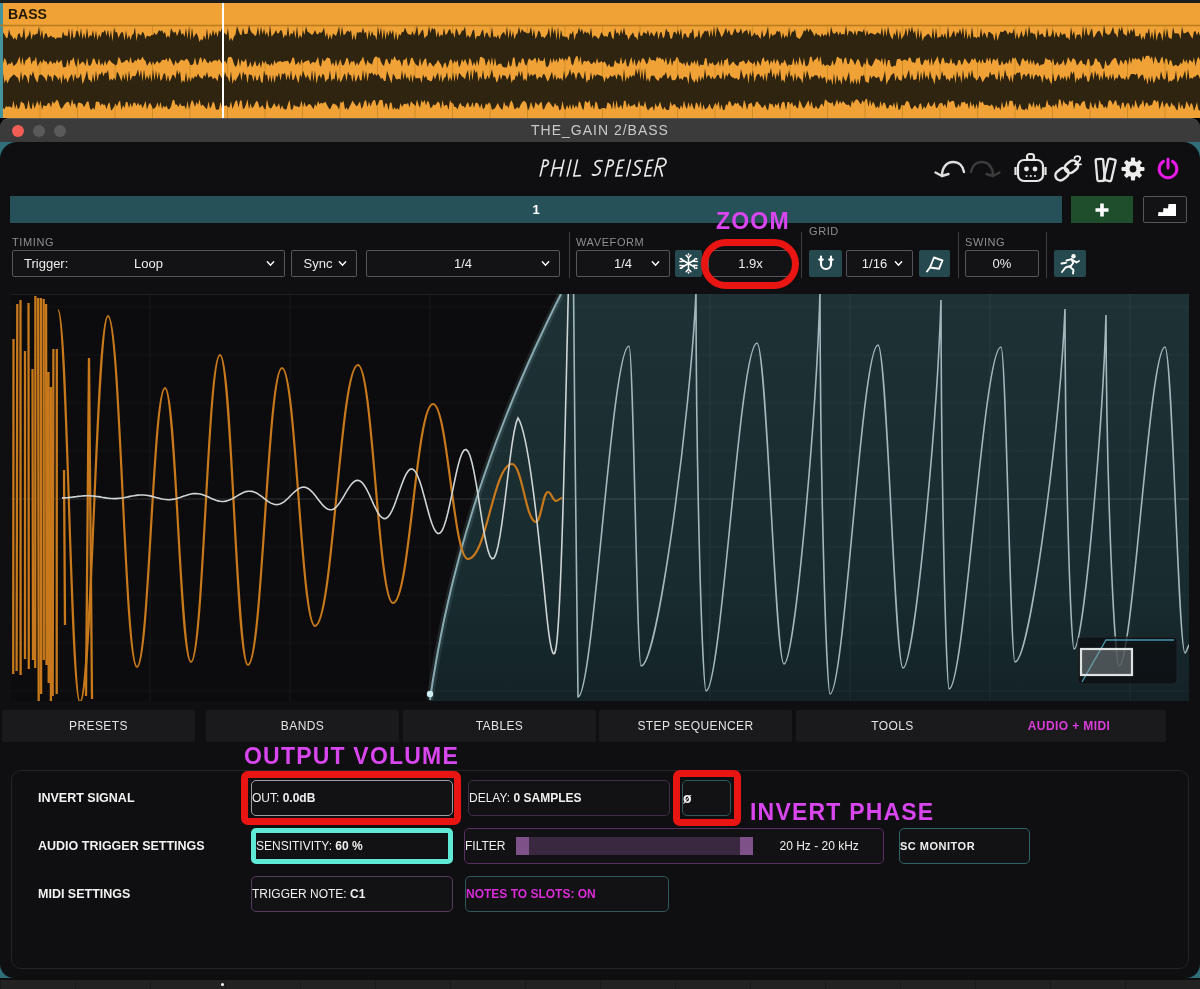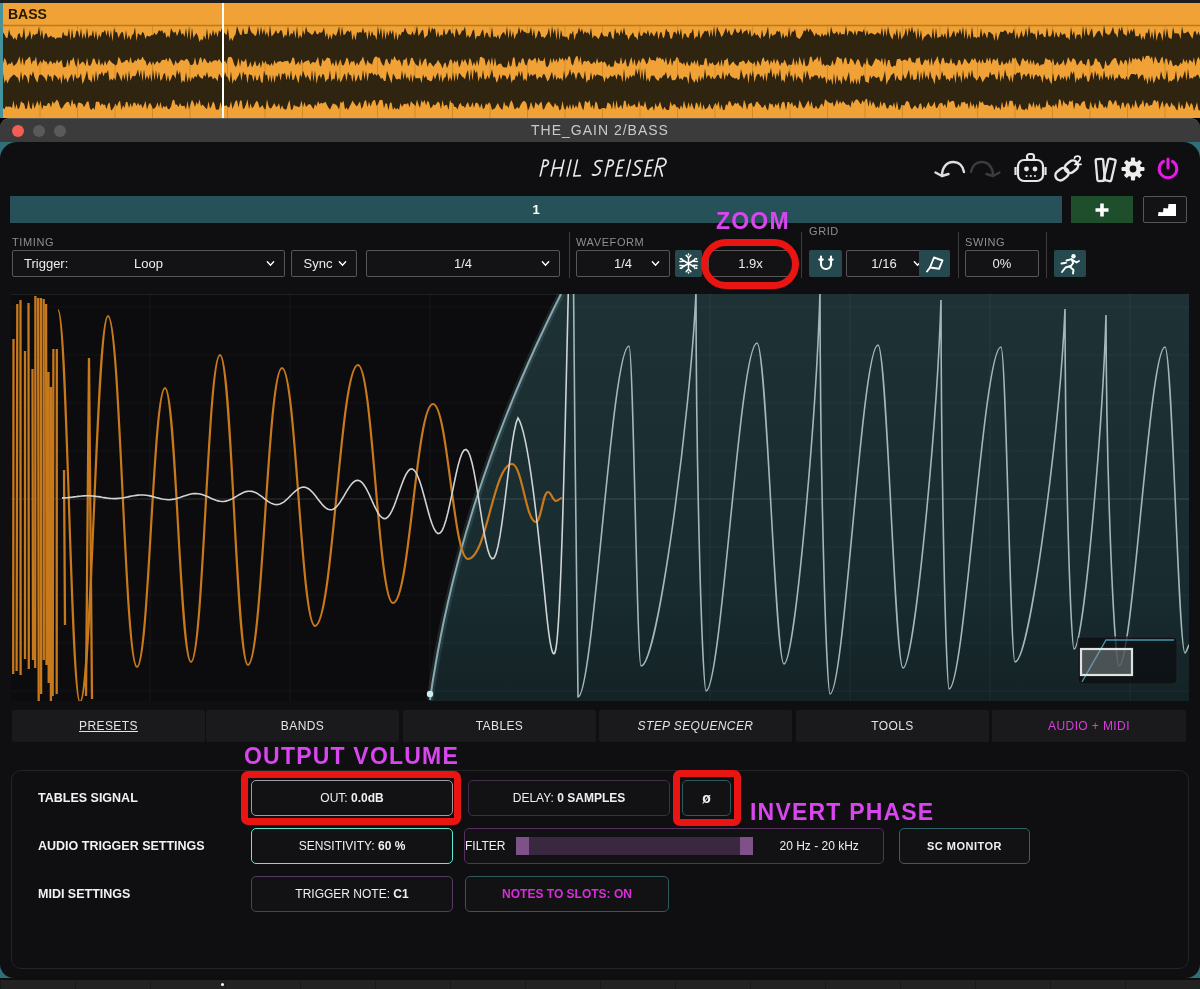--- a/index.html
+++ b/index.html
@@ -15,21 +15,21 @@
 .glabel{position:absolute;color:#8f8f8f;font-size:11px;letter-spacing:0.6px}
 .ctl{position:absolute;top:250px;height:27px;background:#131315;border:1px solid #55555a;border-radius:2px;color:#ececec;font-size:13px;display:flex;align-items:center;justify-content:center}
 .tealbtn{position:absolute;top:250px;height:27px;background:#26494f;border-radius:2px;display:flex;align-items:center;justify-content:center}
 .chev{position:absolute;right:9px;top:8px;width:9px;height:9px}
 .vsep{position:absolute;top:232px;height:46px;width:1px;background:#3c3c3e}
 
 .tab{position:absolute;top:710px;height:32px;background:#1a1a1c;border-radius:2px;color:#e3e3e3;font-size:12px;letter-spacing:0.4px;display:flex;align-items:center;justify-content:center}
 
 #bpanel{top:770px;left:11px;width:1178px;height:199px;border:1px solid #242427;border-radius:10px}
 .rowlab{position:absolute;left:38px;color:#f2f2f2;font-size:12.5px;font-weight:700}
-.pillbtn{position:absolute;height:36px;border-radius:5px;background:#121214;color:#efefef;font-size:12px;display:flex;align-items:center;justify-content:center;letter-spacing:0px}
+.pillbtn{position:absolute;height:36px;border-radius:5px;background:#121214;color:#efefef;font-size:12px;display:flex;align-items:center;letter-spacing:0px}
 
 .ann{position:absolute;border:7px solid #e81512;z-index:30}
 .anntxt{position:absolute;color:#d946ef;font-weight:700;font-size:23px;letter-spacing:1.2px;z-index:30;white-space:nowrap}
 </style></head>
 <body>
 <div id="stage">
 
 <svg class="abs" style="top:0;left:0" width="1200" height="118" viewBox="0 0 1200 118">
 <rect x="0" y="0" width="1200" height="3" fill="#1d1d1d"></rect>
 <rect x="0" y="3" width="1200" height="115" fill="#f0a236"></rect>
@@ -234,21 +234,21 @@
 
 <div class="tealbtn" style="left:809px;width:33px">
  <svg width="24" height="24" viewBox="0 0 24 24">
         <g stroke="#fff" stroke-width="2.1" fill="none" stroke-linecap="round">
   <path d="M7,4.5 L7,12 A5,5 0 0 0 17,12 L17,4.5"></path>
   <line x1="5.3" y1="7.6" x2="8.8" y2="7.6"></line>
           <line x1="15.2" y1="7.6" x2="18.7" y2="7.6"></line>
  </g>
       </svg>
 </div>
-<div class="ctl" style="left:846px;width:86px">
+<div class="ctl" style="left:846px;width:67px">
       <span style="margin-right:10px">1/16</span>
       <svg class="chev" viewBox="0 0 10 10">
         <path d="M1.5,3 L5,6.8 L8.5,3" stroke="#fff" stroke-width="1.6" fill="none" stroke-linecap="round"></path>
       </svg>
     </div>
 <div class="tealbtn" style="left:919px;width:31px">
  <svg width="24" height="24" viewBox="0 0 24 24">
         <g stroke="#fff" stroke-width="1.9" fill="none" stroke-linejoin="round" stroke-linecap="round">
   <path d="M7,15.5 L11,5.5 L19.5,8.5 L16,16.8 Z"></path>
   <line x1="7" y1="15.5" x2="4" y2="19.5"></line>
@@ -306,37 +306,37 @@
 <path d="M58,310 C67.24,310 70.76,702 80,702 C91.76,702 96.24,316 108,316 C120.18,316 124.82,667 137,667 C148.76,667 153.24,388 165,388 C175.92,388 180.08,662 191,662 C203.18,662 207.82,355 220,355 C231.76,355 236.24,665 248,665 C262.28,665 267.72,368 282,368 C295.86,368 301.14,626 315,626 C333.06,626 339.94,365 358,365 C372.7,365 378.3,603 393,603 C409.8,603 416.2,404 433,404 C447.7,404 453.3,559 468,559 C486.48,559 493.52,464 512,464 C522.08,464 525.92,522 536,522 C541.04,522 542.96,492 548,492 C551.36,492 552.64,501 556,501 C558.52,501 559.48,498 562,498" stroke="#c8791c" stroke-width="2.2" fill="none"></path>
 <path d="M62,497.92 L64.0,497.9 L66.0,497.7 L68.0,497.6 L70.0,497.4 L72.0,497.2 L74.0,496.9 L76.0,496.7 L78.0,496.4 L80.0,496.2 L82.0,496.0 L84.0,495.9 L86.0,495.8 L88.0,495.8 L90.0,495.8 L92.0,496.0 L94.0,496.1 L96.0,496.4 L98.0,496.6 L100.0,496.9 L102.0,497.3 L104.0,497.6 L106.0,497.9 L108.0,498.2 L110.0,498.4 L112.0,498.5 L114.0,498.6 L116.0,498.6 L118.0,498.4 L120.0,498.3 L122.0,498.0 L124.0,497.7 L126.0,497.3 L128.0,496.9 L130.0,496.4 L132.0,496.0 L134.0,495.7 L136.0,495.4 L138.0,495.1 L140.0,495.0 L142.0,495.0 L144.0,495.0 L146.0,495.2 L148.0,495.5 L150.0,495.9 L152.0,496.4 L154.0,496.9 L156.0,497.5 L158.0,498.0 L160.0,498.5 L162.0,499.0 L164.0,499.3 L166.0,499.5 L168.0,499.7 L170.0,499.6 L172.0,499.4 L174.0,499.1 L176.0,498.7 L178.0,498.1 L180.0,497.5 L182.0,496.8 L184.0,496.1 L186.0,495.4 L188.0,494.7 L190.0,494.2 L192.0,493.8 L194.0,493.6 L196.0,493.5 L198.0,493.7 L200.0,494.0 L202.0,494.5 L204.0,495.2 L206.0,496.0 L208.0,496.8 L210.0,497.8 L212.0,498.7 L214.0,499.5 L216.0,500.3 L218.0,500.9 L220.0,501.3 L222.0,501.5 L224.0,501.4 L226.0,501.1 L228.0,500.6 L230.0,499.8 L232.0,498.9 L234.0,497.8 L236.0,496.6 L238.0,495.4 L240.0,494.2 L242.0,493.2 L244.0,492.3 L246.0,491.6 L248.0,491.2 L250.0,491.2 L252.0,491.4 L254.0,491.9 L256.0,492.8 L258.0,493.9 L260.0,495.3 L262.0,496.7 L264.0,498.3 L266.0,499.8 L268.0,501.3 L270.0,502.6 L272.0,503.6 L274.0,504.3 L276.0,504.6 L278.0,504.5 L280.0,504.0 L282.0,503.1 L284.0,501.8 L286.0,500.2 L288.0,498.3 L290.0,496.3 L292.0,494.3 L294.0,492.3 L296.0,490.6 L298.0,489.1 L300.0,487.9 L302.0,487.3 L304.0,487.1 L306.0,487.5 L308.0,488.5 L310.0,489.9 L312.0,491.8 L314.0,494.0 L316.0,496.6 L318.0,499.2 L320.0,501.8 L322.0,504.3 L324.0,506.4 L326.0,508.1 L328.0,509.3 L330.0,509.8 L332.0,509.7 L334.0,508.8 L336.0,507.2 L338.0,505.1 L340.0,502.4 L342.0,499.2 L344.0,495.9 L346.0,492.4 L348.0,489.1 L350.0,486.1 L352.0,483.6 L354.0,481.7 L356.0,480.6 L358.0,480.3 L360.0,481.0 L362.0,482.6 L364.0,485.0 L366.0,488.2 L368.0,492.0 L370.0,496.2 L372.0,500.7 L374.0,505.1 L376.0,509.2 L378.0,512.9 L380.0,515.8 L382.0,517.7 L384.0,518.6 L386.0,518.4 L388.0,516.9 L390.0,514.3 L392.0,510.6 L394.0,506.1 L396.0,500.8 L398.0,495.1 L400.0,489.3 L402.0,483.7 L404.0,478.6 L406.0,474.3 L408.0,471.2 L410.0,469.3 L412.0,468.8 L414.0,470.0 L416.0,472.6 L418.0,476.7 L420.0,482.1 L422.0,488.6 L424.0,495.7 L426.0,503.2 L428.0,510.7 L430.0,517.7 L432.0,523.8 L434.0,528.7 L436.0,532.0 L438.0,533.6 L440.0,533.1 L442.0,530.7 L444.0,526.2 L446.0,520.0 L448.0,512.3 L450.0,503.4 L452.0,493.8 L454.0,484.0 L456.0,474.5 L458.0,465.9 L460.0,458.7 L462.0,453.3 L464.0,450.2 L466.0,449.4 L468.0,451.3 L470.0,455.8 L472.0,462.8 L474.0,471.9 L476.0,482.8 L478.0,494.8 L480.0,507.5 L482.0,520.1 L484.0,532.0 L486.0,542.3 L488.0,550.6 L490.0,556.2 L492.0,558.8 L494.0,558.0 L496.0,553.9 L498.0,546.4 L500.0,535.9 L502.0,522.8 L504.0,507.8 L506.0,491.6 L508.0,475.1 L510.0,459.1 L512.0,444.5 L514.0,432.4 L516.0,423.3 L518.0,417.9 C530,435 541,560 547,618 C551,655 554,660 556,648 C561,620 565,440 568.5,283" stroke="#cfd4d4" stroke-width="1.6" fill="none"></path>
 <path d="M572.5,280 L573.5,282 C574.5,420 576.5,580 578,697 C593.3,697.0 611.7,346.0 629,346 C633.3,346.0 637.0,666.0 641,666 C657.5,666.0 690.5,415.4 696,292 C696.2,491.5 702.7,691.0 706,691 C721.3,691.0 739.7,343.0 757,343 C766.7,343.0 775.1,664.0 784,664 C794.8,664.0 816.4,414.8 820,292 C820.2,493.0 826.7,694.0 830,694 C844.4,694.0 861.7,345.0 878,345 C887.0,345.0 894.8,668.0 903,668 C914.4,668.0 937.2,421.4 941,300 C941.2,494.5 946.4,689.0 949,689 C964.6,689.0 983.3,347.0 1001,347 C1006.0,347.0 1010.4,662.0 1015,662 C1030.0,662.0 1060.0,425.5 1065,309 C1065.2,479.0 1071.0,649.0 1074,649 C1083.6,649.0 1102.8,425.2 1106,315 C1106.3,490.5 1114.7,666.0 1119,666 C1132.8,666.0 1149.4,347.0 1165,347 C1172.2,347.0 1178.4,653.0 1185,653 C1186.5,653.0 1188.3,644.0 1190,644" stroke="#a3b8bb" stroke-width="1.6" fill="none"></path>
 
 <g>
  <rect x="1078" y="637" width="99" height="47" rx="4" fill="rgba(11,13,15,0.72)" stroke="#23272a" stroke-width="1"></rect>
  <path d="M1082,682 L1106,640 L1174,640" stroke="#4496ab" stroke-width="1.4" fill="none"></path>
  <rect x="1081" y="649" width="51" height="26" fill="rgba(150,160,162,0.45)" stroke="#dde2e2" stroke-width="2.2"></rect>
 </g>
 </svg>
-<div class="tab" style="left:12px;width:193px;text-decoration:underline;">PRESETS</div>
+<div class="tab" style="left:2px;width:193px;">PRESETS</div>
 <div class="tab" style="left:206px;width:193px;">BANDS</div>
 <div class="tab" style="left:403px;width:193px;">TABLES</div>
-<div class="tab" style="left:599px;width:193px;font-style:italic;">STEP SEQUENCER</div>
+<div class="tab" style="left:599px;width:193px;">STEP SEQUENCER</div>
 <div class="tab" style="left:796px;width:193px;">TOOLS</div>
-<div class="tab" style="left:992px;width:194px;color:#db3cdb;font-weight:400">AUDIO + MIDI</div>
+<div class="tab" style="left:972px;width:194px;color:#db3cdb;font-weight:700">AUDIO + MIDI</div>
 
 <div class="abs" id="bpanel"></div>
-<div class="rowlab" style="top:791px">TABLES SIGNAL</div>
+<div class="rowlab" style="top:791px">INVERT SIGNAL</div>
 <div class="rowlab" style="top:839px">AUDIO TRIGGER SETTINGS</div>
 <div class="rowlab" style="top:887px">MIDI SETTINGS</div>
 
 <div class="pillbtn" style="top:780px;left:251px;width:202px;border:1px solid #9d9da4">OUT:&nbsp;<b>0.0dB</b></div>
 <div class="pillbtn" style="top:780px;left:468px;width:202px;border:1px solid #432c49">DELAY:&nbsp;<b>0 SAMPLES</b></div>
 <div class="pillbtn" style="top:780px;left:682px;width:49px;border:1px solid #2e5a5e;font-weight:700;font-size:14px">ø</div>
 
-<div class="pillbtn" style="top:828px;left:251px;width:202px;border:1px solid #5eead4">SENSITIVITY:&nbsp;<b>60 %</b></div>
+<div class="pillbtn" style="top:828px;left:251px;width:202px;border:5px solid #5eead4">SENSITIVITY:&nbsp;<b>60 %</b></div>
 <div class="pillbtn" style="top:828px;left:464px;width:420px;border:1px solid #57305f;justify-content:flex-start">
  <span style="">FILTER</span>
  <span style="margin-left:11px;width:237px;height:18px;background:#3a2840;position:relative;display:inline-block">
    <span style="position:absolute;left:0;top:0;width:13px;height:18px;background:#7e5288"></span>
    <span style="position:absolute;right:0;top:0;width:13px;height:18px;background:#7e5288"></span>
  </span>
  <span style="margin-left:26px">20 Hz - 20 kHz</span>
 </div>
 <div class="pillbtn" style="top:828px;left:899px;width:131px;border:1px solid #2e6468;font-size:11px;font-weight:700;letter-spacing:0.5px">SC MONITOR</div>
 

